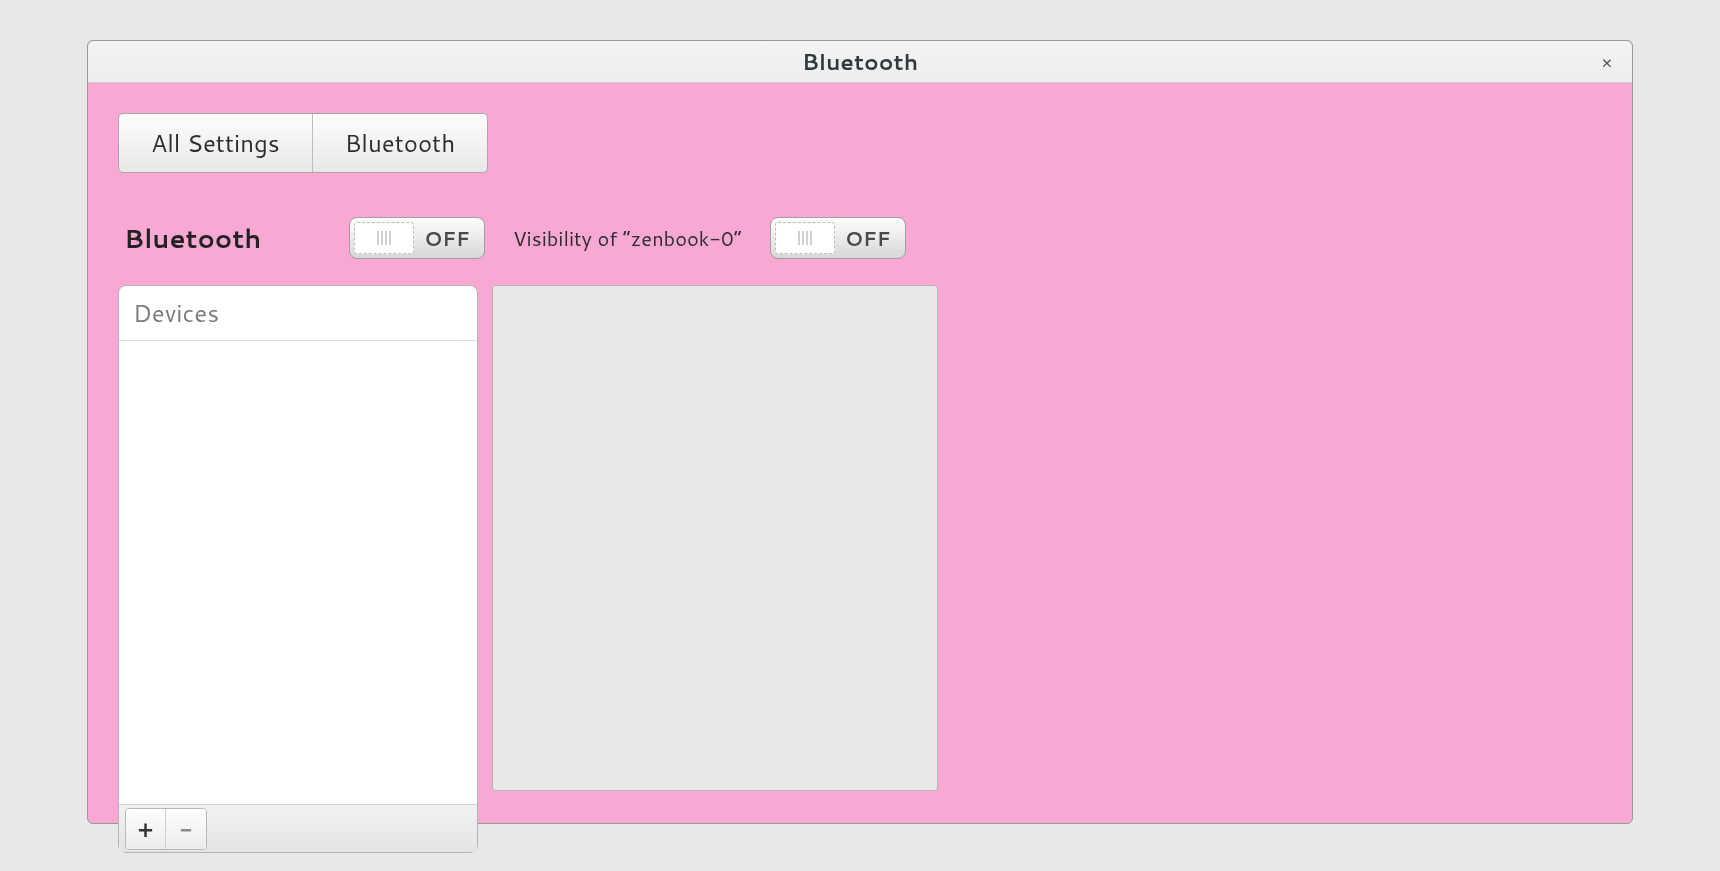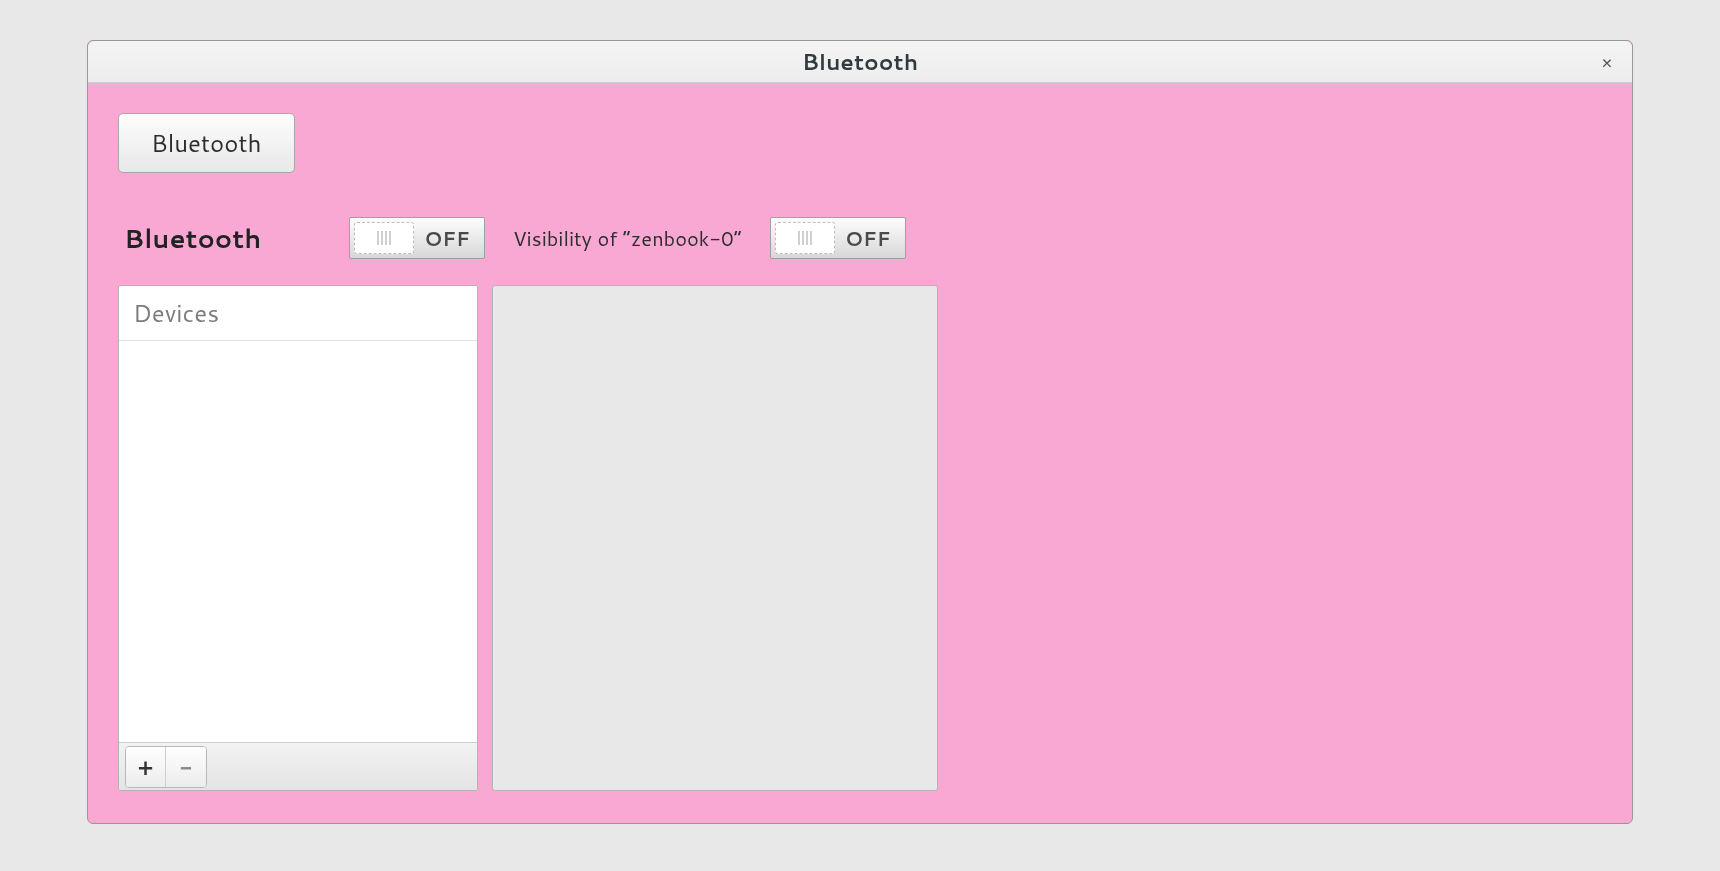--- a/index.html
+++ b/index.html
@@ -76,21 +76,21 @@
     .controls-row .section-label {
       font-size: 26px;
       font-weight: bold;
       color: #222;
       margin-right: 60px;
     }
     .switch {
       display: inline-flex;
       align-items: center;
       border: 1px solid #a0a0a0;
-      border-radius: 2px;
+      border-radius: 8px;
       background: linear-gradient(to bottom, #fdfdfd, #d7d7d7);
       height: 42px;
       overflow: hidden;
       cursor: pointer;
     }
     .switch-handle {
       width: 60px;
       height: 32px;
       margin: 4px;
       border: 1px dashed #bdbdbd;
@@ -118,23 +118,23 @@
       font-size: 20px;
       color: #2e2e2e;
     }
     .panels {
       display: flex;
       gap: 14px;
       margin-top: 26px;
     }
     .devices-panel {
       width: 360px;
-      height: 506px;
+      height: 568px;
       border: 1px solid #b4b4b4;
-      border-radius: 2px;
+      border-radius: 8px;
       background: #fff;
       display: flex;
       flex-direction: column;
     }
     .devices-header {
       padding: 10px 14px;
       font-size: 24px;
       color: #7c7c7c;
       border-bottom: 1px solid #e0e0e0;
     }
@@ -181,20 +181,21 @@
 
 <div class="window">
   <div class="titlebar">
     <span class="titlebar-title">Bluetooth</span>
     <span class="titlebar-close">×</span>
   </div>
 
   <div class="content">
 
     <div class="breadcrumb">
+      <div class="breadcrumb-item">All Settings</div>
       <div class="breadcrumb-item">Bluetooth</div>
     </div>
 
     <div class="controls-row">
       <span class="section-label">Bluetooth</span>
 
       <div class="switch">
         <div class="switch-handle"></div>
         <span class="switch-label">OFF</span>
       </div>

